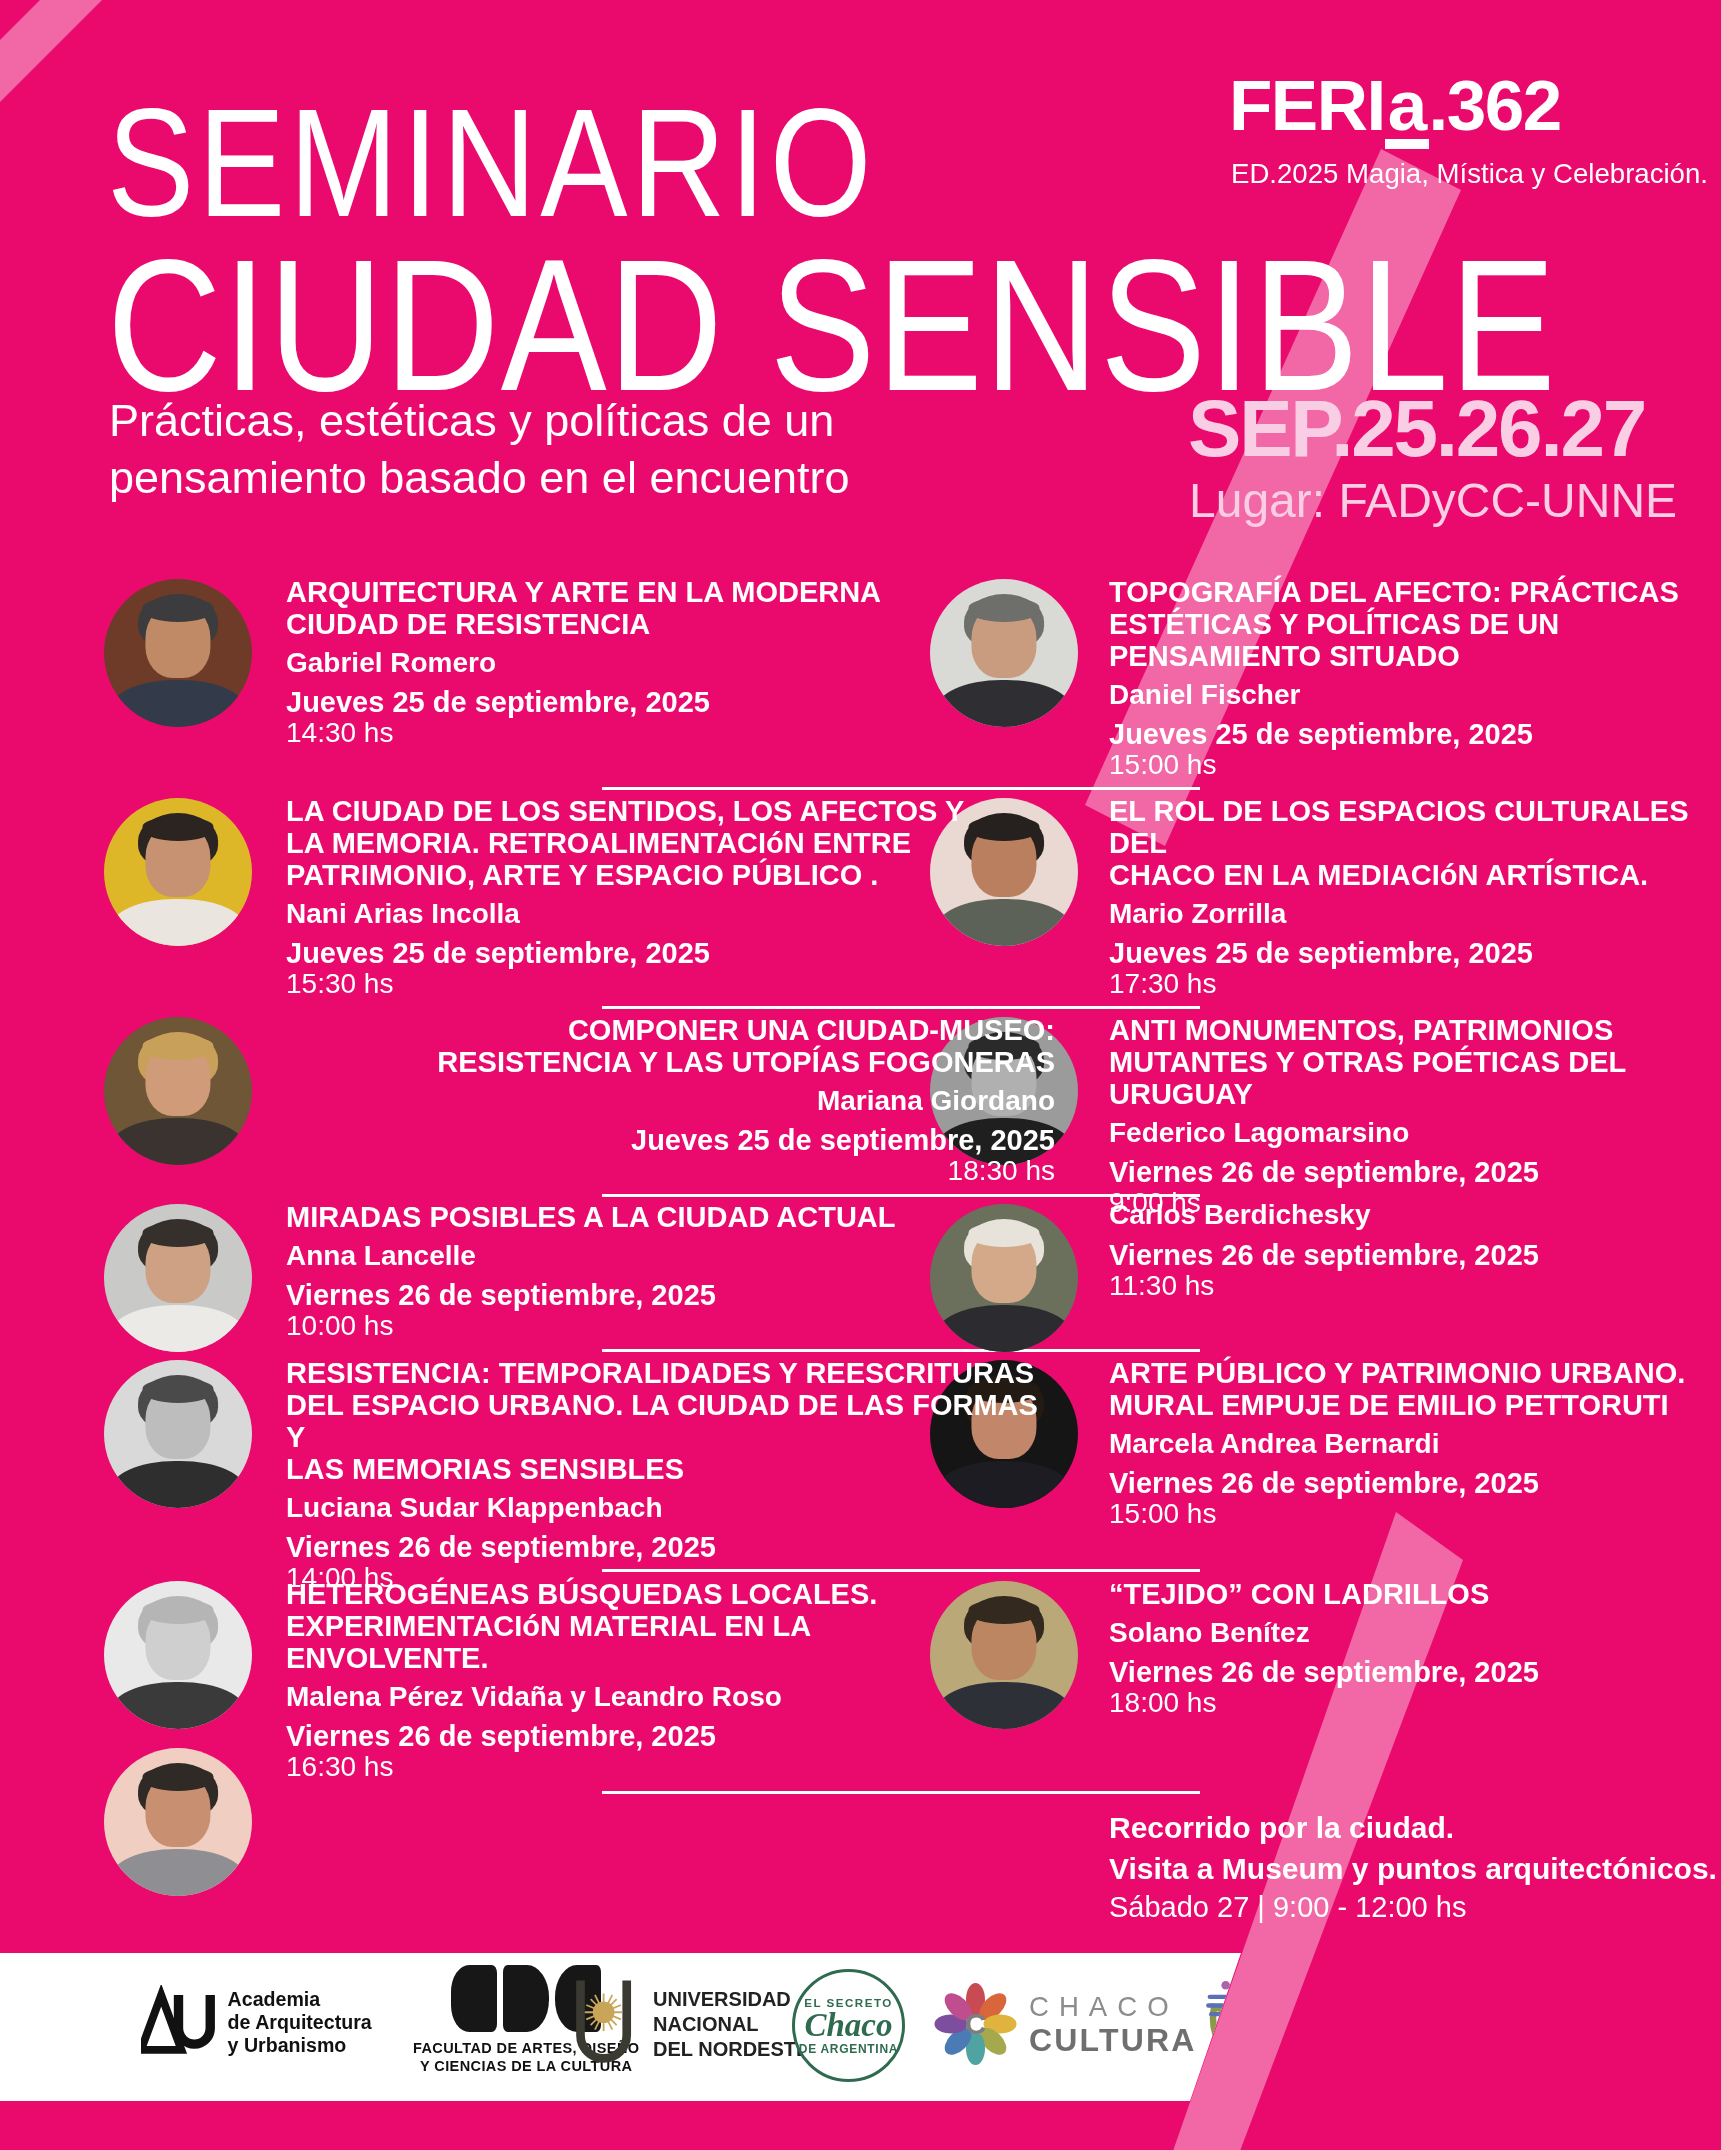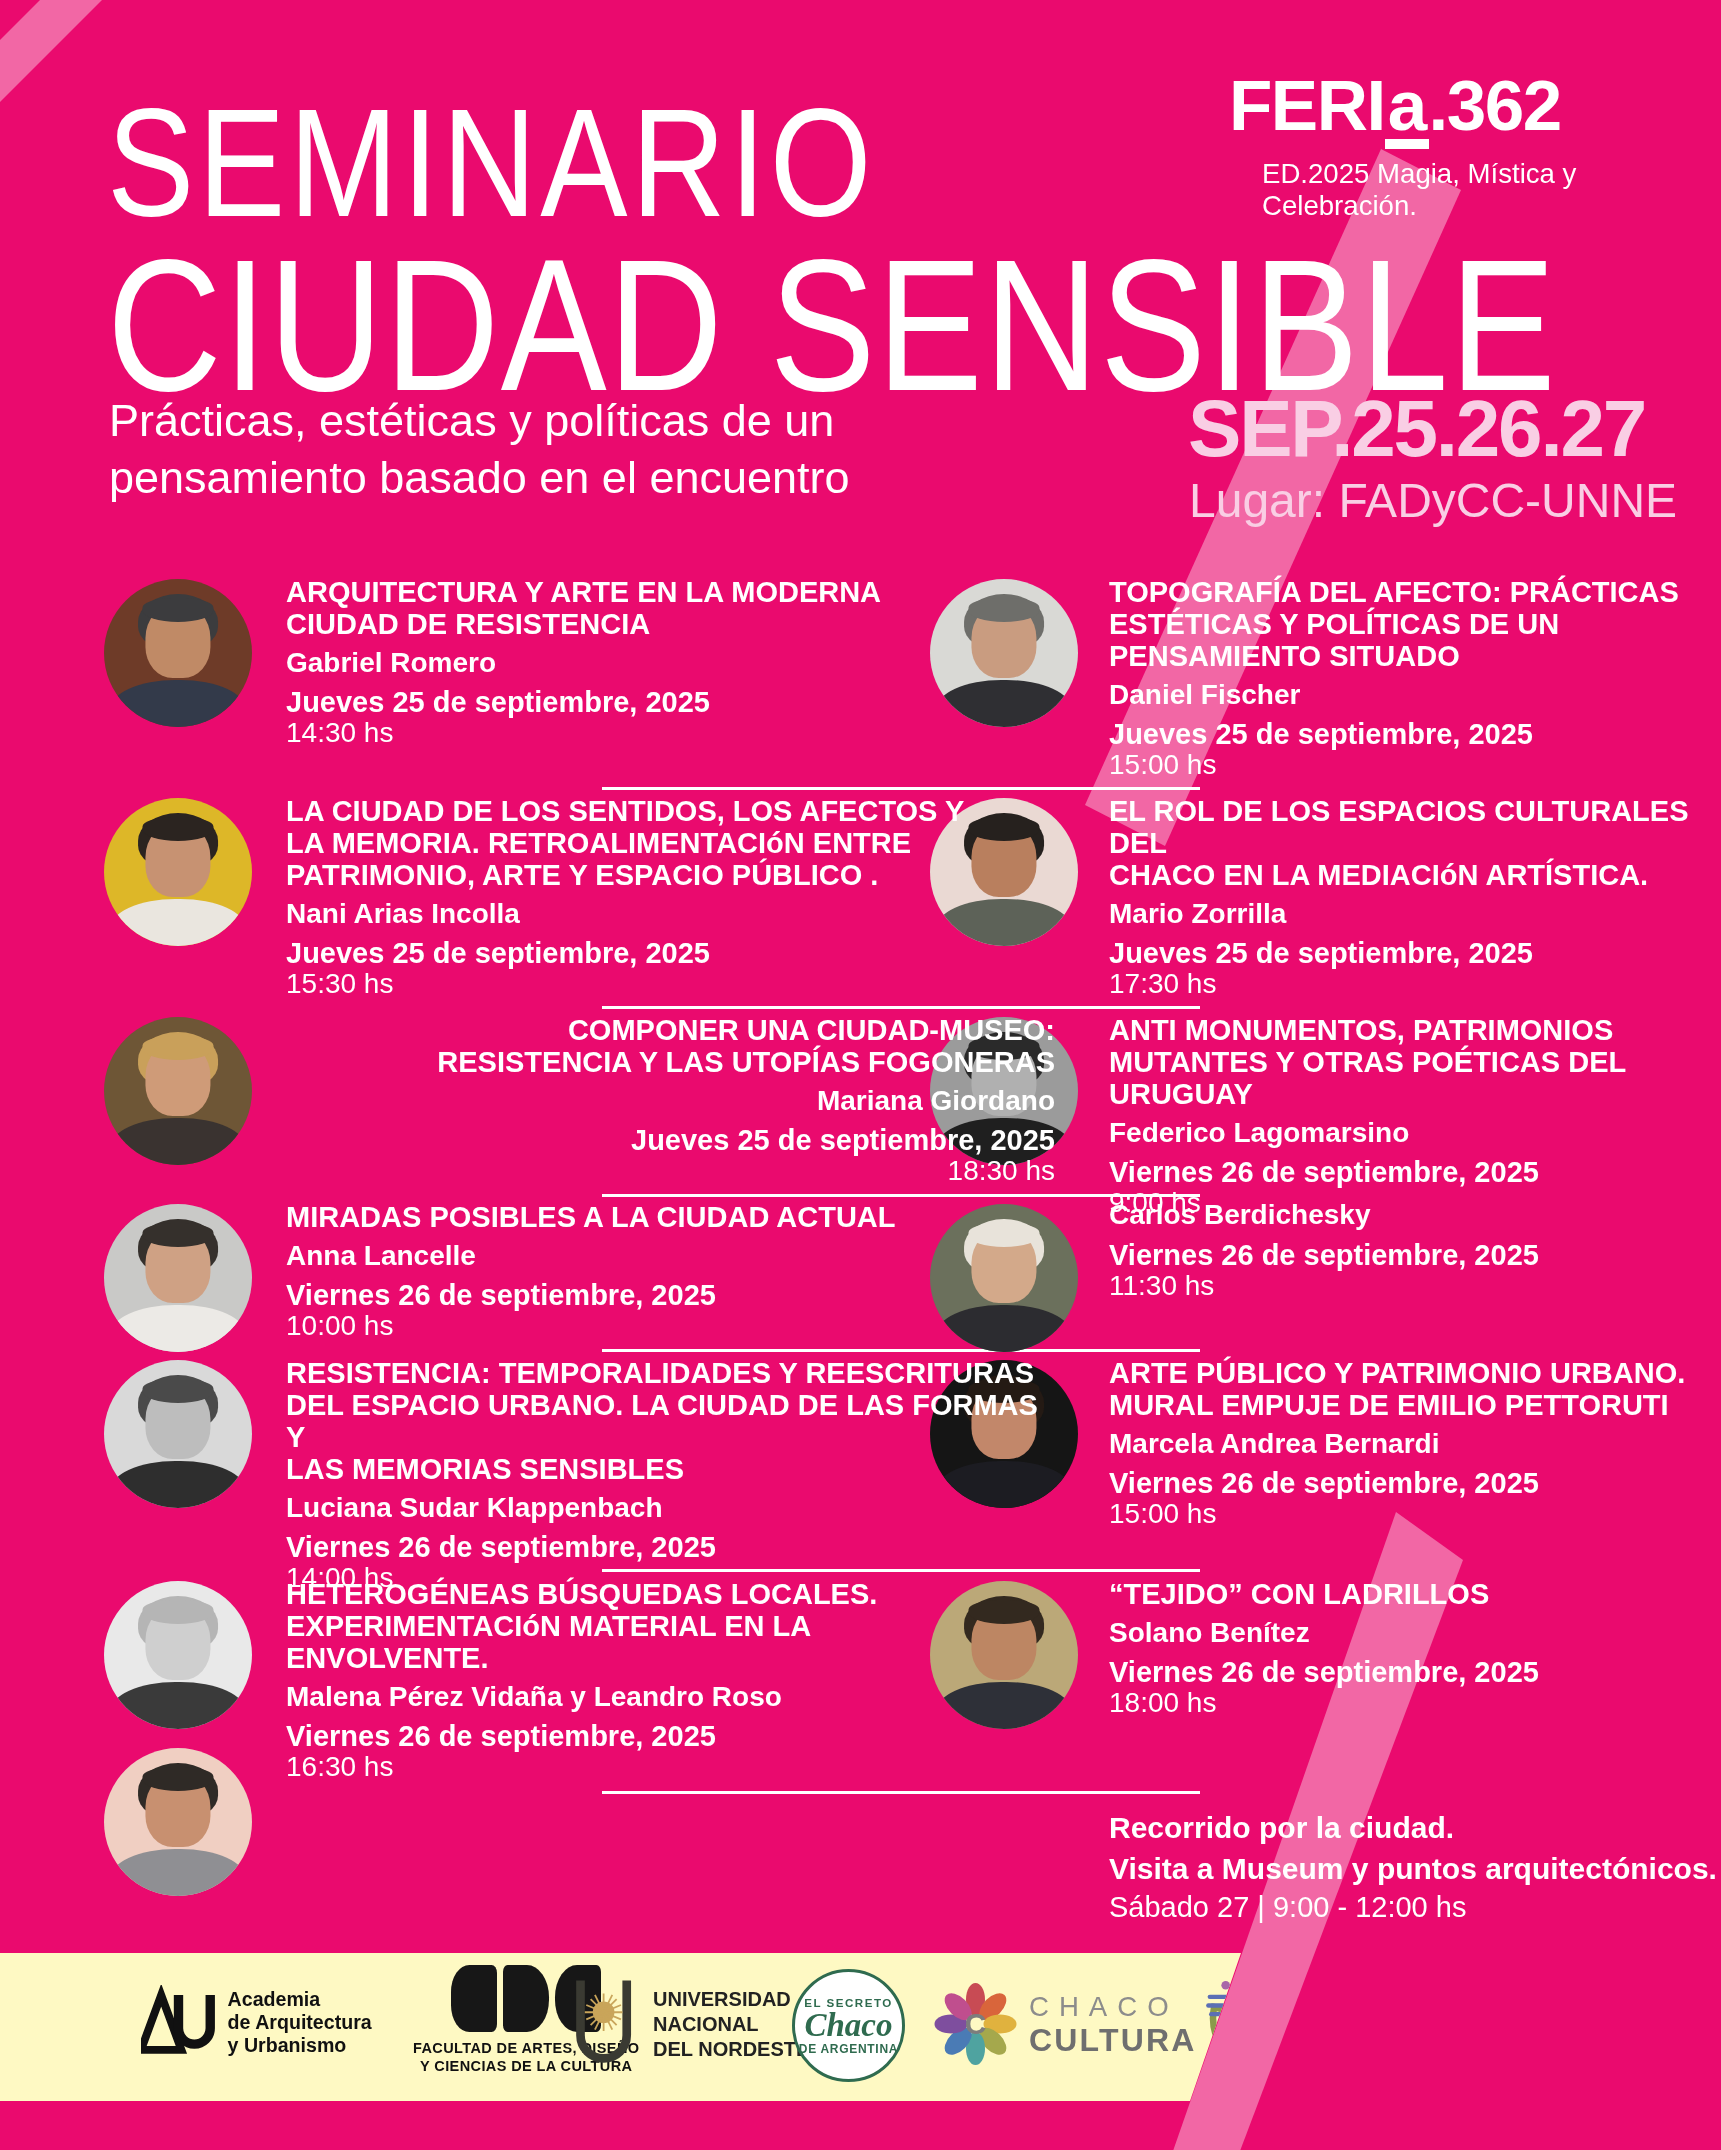--- a/index.html
+++ b/index.html
@@ -11,21 +11,21 @@
   }
   
   .band{position:absolute;inset:0;background:rgba(255,255,255,0.38);pointer-events:none;z-index:1;}
   .band-corner{clip-path:polygon(40px 0,102px 0,0 102px,0 40px);}
   .band-top{clip-path:polygon(1381px 149px,1461px 190px,1165px 846px,1085px 805px);}
   .band-bottom{clip-path:polygon(1396px 1512px,1463px 1560px,1240px 2151px,1173px 2151px);}
   
   .hdr{position:absolute;z-index:3;}
   .brand{left:1229px;top:65px;font-weight:bold;font-size:71px;letter-spacing:-1.5px;}
   .brand .a-underline{display:inline-block;border-bottom:10px solid #fff;padding:0 2.9px 1.5px 2.9px;line-height:0.9;}
-  .brand-edition{left:1231px;top:158px;font-size:27.6px;font-weight:normal;margin-left:31px;}
+  .brand-edition{left:1231px;top:158px;font-size:27.6px;font-weight:normal;}
   .title1{left:107px;top:86px;font-size:154px;line-height:154px;font-weight:200;transform:scaleX(0.85);transform-origin:left top;letter-spacing:4.4px;white-space:nowrap;}
   .title2{left:107px;top:232px;font-size:187px;line-height:187px;font-weight:200;transform:scaleX(0.85);transform-origin:left top;letter-spacing:1.5px;white-space:nowrap;}
   .subtitle{left:109px;top:392px;font-size:45px;line-height:57px;font-weight:normal;white-space:pre-line;}
   .dates{left:1188px;top:383px;font-size:80px;font-weight:bold;letter-spacing:-2.2px;color:#F9CEE4;}
   .venue{left:1189px;top:473px;font-size:48px;color:#F9CEE4;}
   
   .session{position:absolute;z-index:3;}
   .s-title{font-size:29px;line-height:32px;font-weight:bold;white-space:pre-line;margin:0 0 8.7px 0;}
   .s-speaker{font-size:28px;line-height:27.6px;font-weight:bold;margin:0 0 10px 0;}
   .s-date{font-size:29px;line-height:32px;font-weight:bold;margin:0;}
@@ -36,21 +36,21 @@
   .p-head{position:absolute;left:50%;top:17%;width:44%;height:50%;transform:translateX(-50%);background:var(--pskin,#c96);border-radius:46% 46% 42% 42%;}
   .p-fringe{position:absolute;left:50%;top:13%;width:48%;height:16%;transform:translateX(-50%);background:var(--phair,#333);border-radius:50% 50% 60% 60%;}
   .p-shirt{position:absolute;left:50%;bottom:-10%;width:92%;height:42%;transform:translateX(-50%);background:var(--pshirt,#334);border-radius:48% 48% 0 0;}
   
   .divider{position:absolute;z-index:2;left:602px;width:598px;height:2.9px;background:#fff;}
   
   .tour{position:absolute;z-index:3;left:1109px;top:1807px;}
   .tour-bold{font-size:30px;line-height:41px;font-weight:bold;margin:0;white-space:pre-line;}
   .tour-sub{font-size:29px;line-height:36px;font-weight:normal;margin:0;}
   
-  .footer{position:absolute;z-index:2;left:0;top:1953px;width:1721px;height:148px;background:#fef9c3;
+  .footer{position:absolute;z-index:2;left:0;top:1953px;width:1721px;height:148px;background:#ffffff;
     clip-path:polygon(0 0,1241px 0,1190px 100%,0 100%);color:#1c1c1c;text-decoration:underline;}
   .f-logo{position:absolute;display:flex;align-items:center;}
   .f-academia{left:141px;top:32px;gap:11.6px;}
   .f-academia .txt{font-size:19.6px;line-height:23px;font-weight:600;color:#111;}
   .f-fadycc{left:413px;top:11.6px;flex-direction:column;gap:7.3px;}
   .blobs{display:flex;gap:5.8px;}
   .blob{width:46px;height:67px;background:#171717;}
   .blob.b1{border-radius:40% 12% 12% 40%;}
   .blob.b2{border-radius:10% 48% 48% 10%;}
   .blob.b3{border-radius:48% 10% 10% 48%;}

